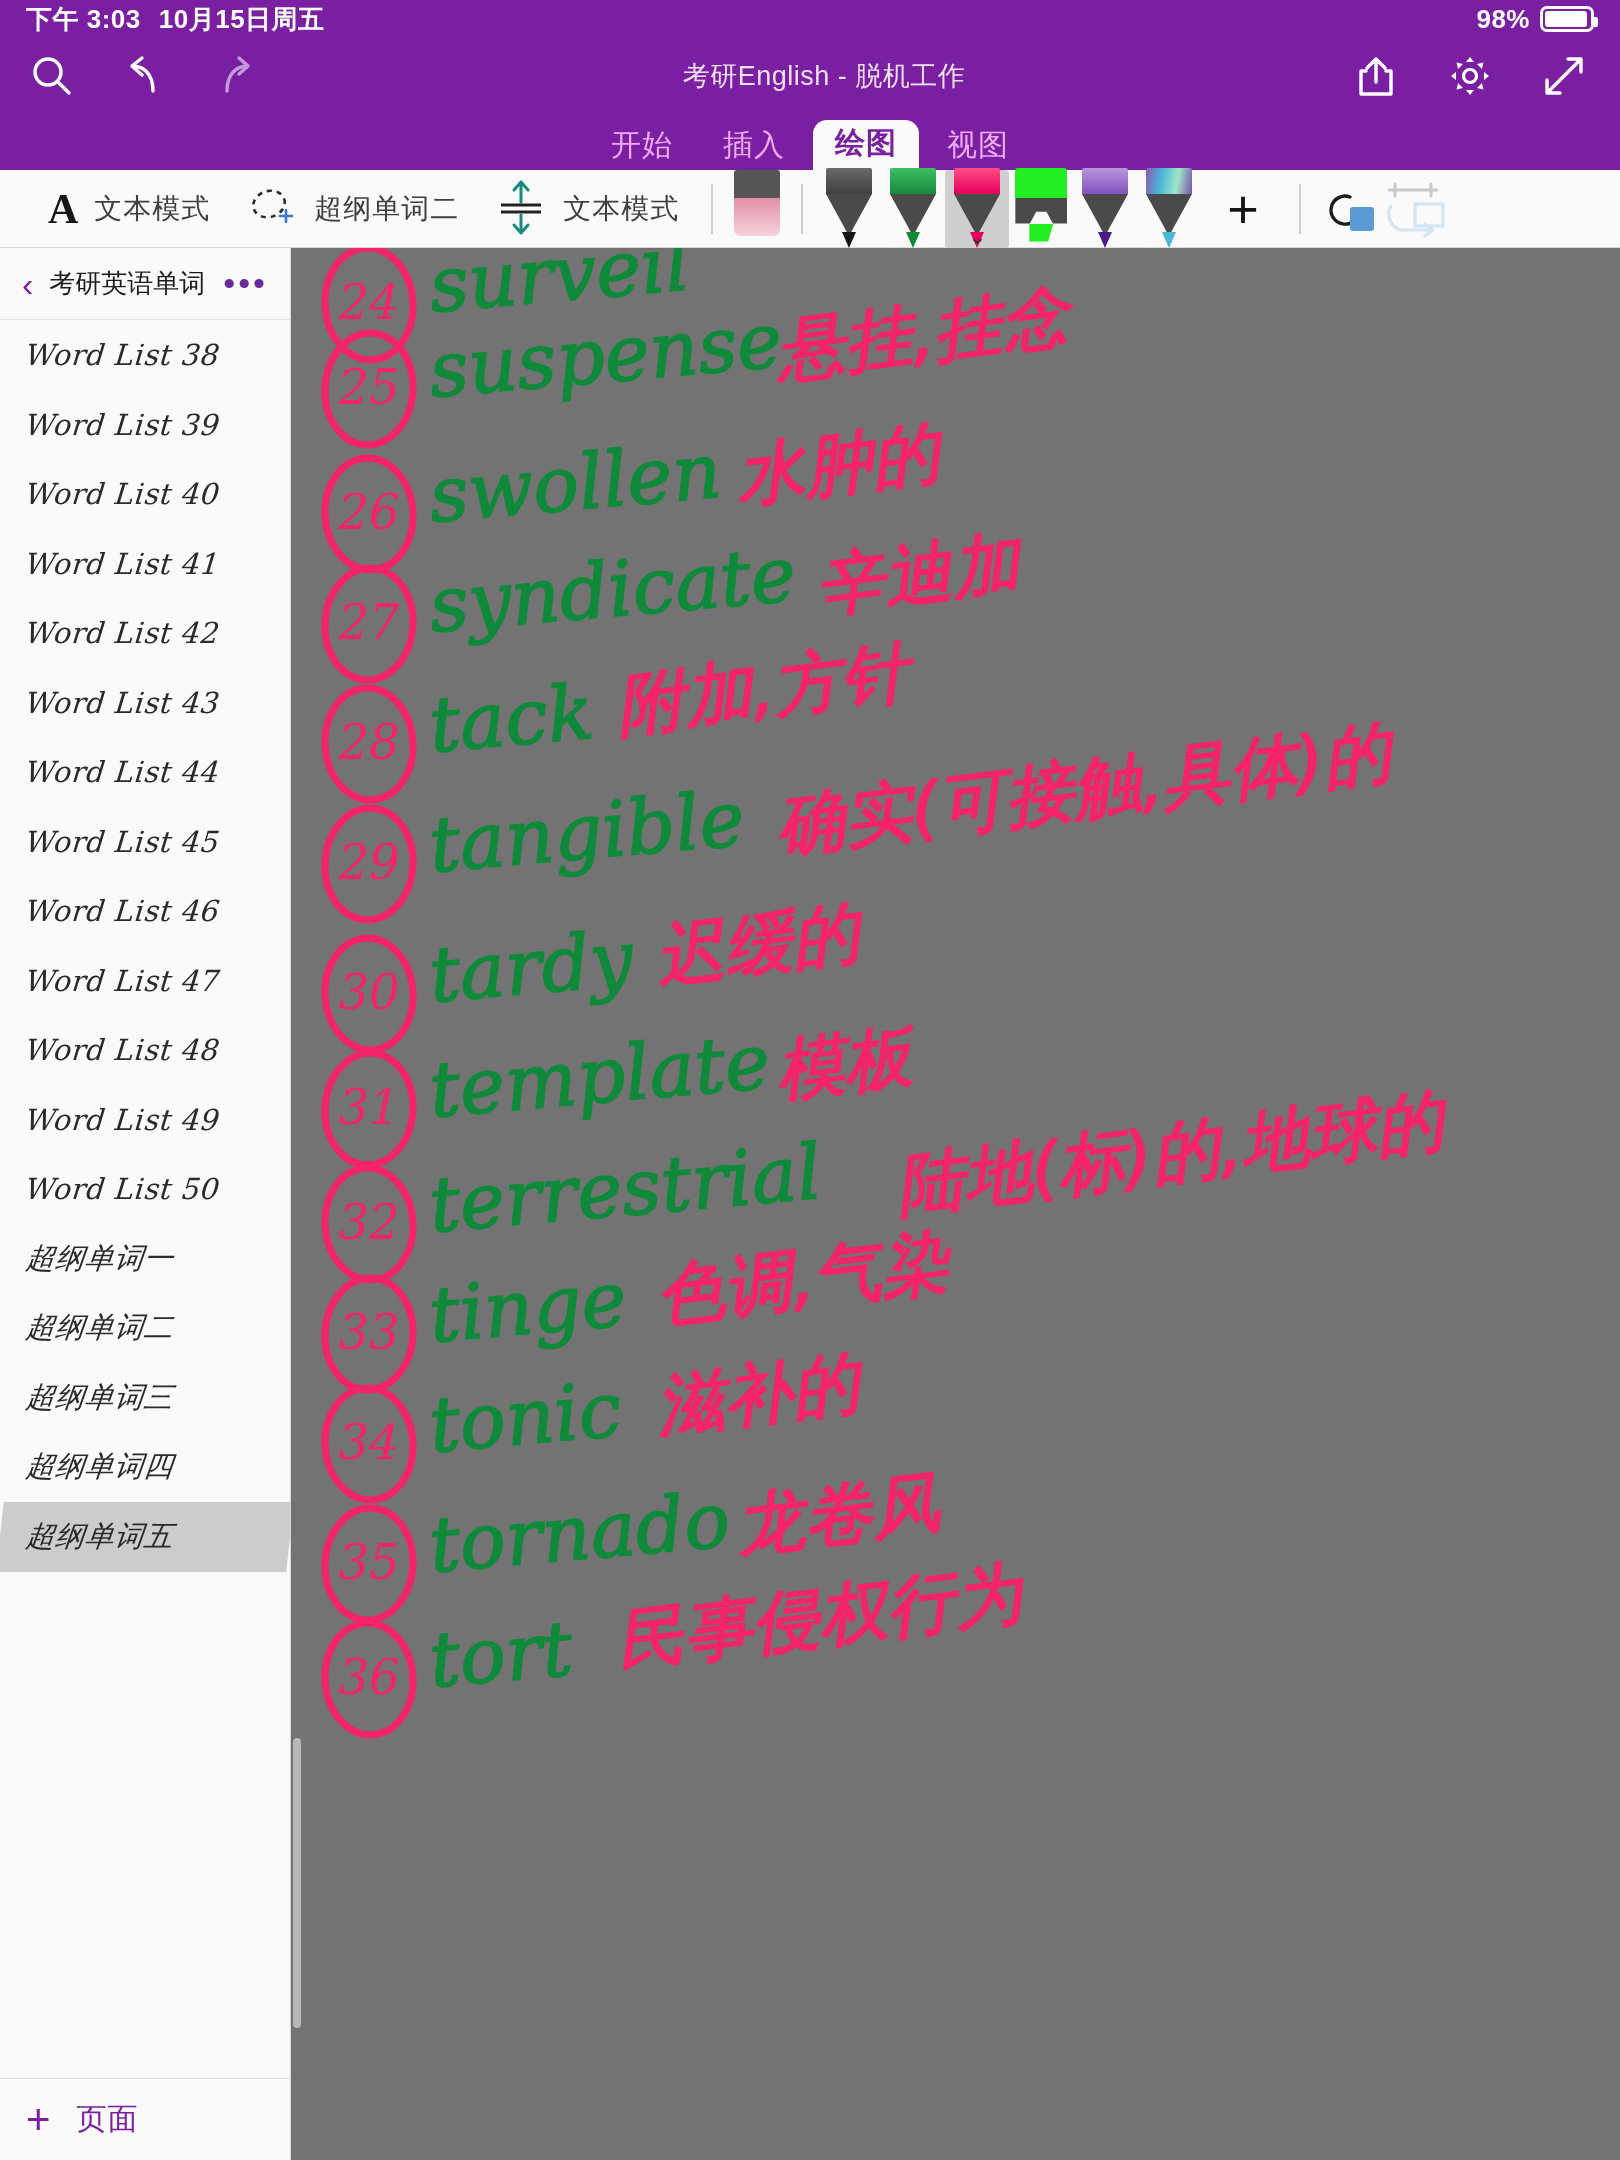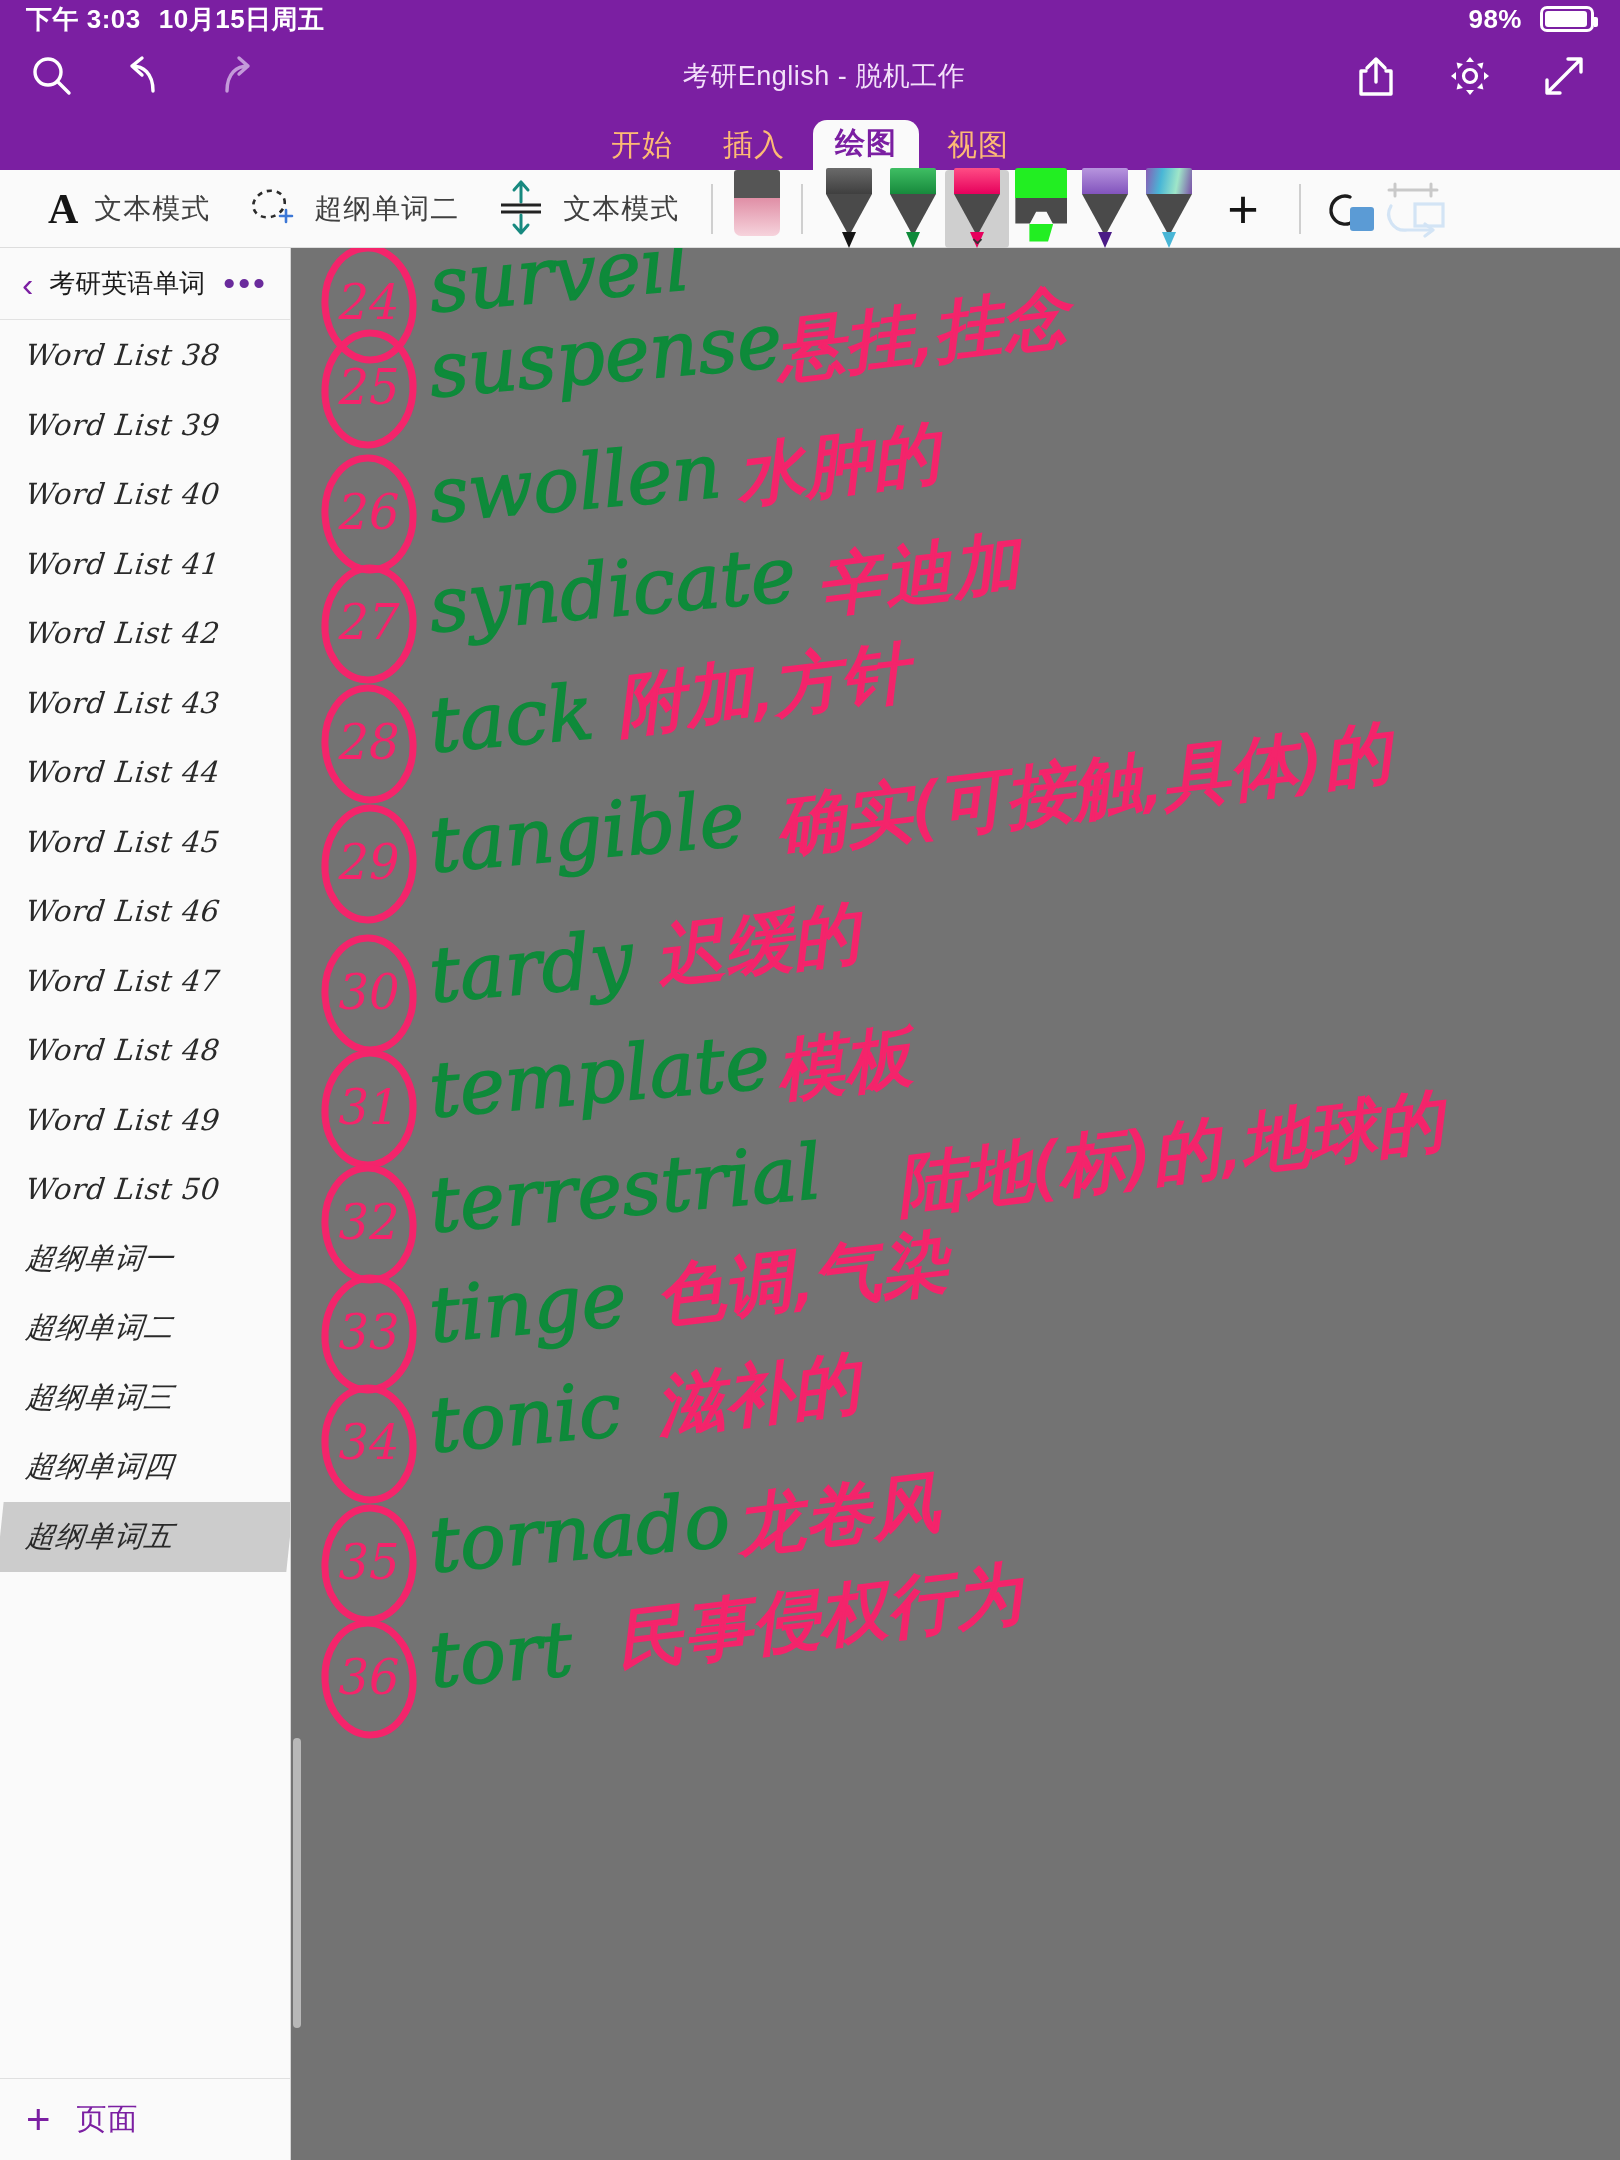--- a/index.html
+++ b/index.html
@@ -17,21 +17,21 @@
     height: 38px; width: 100%;
     background: #7B1FA2;
     display: flex; align-items: center;
     padding: 0 26px;
     color: #ffffff;
     font-size: 26px;
     font-weight: 600;
     letter-spacing: 0.5px;
   }
   .status-left { display: flex; align-items: baseline; gap: 18px; }
-  .status-right { margin-left: auto; display: flex; align-items: center; gap: 18px; }
+  .status-right { margin-left: auto; display: flex; align-items: center; gap: 10px; }
   .battery-shell {
     width: 54px; height: 26px;
     border: 3px solid #ffffff; border-radius: 7px;
     position: relative; display: flex; align-items: center;
     padding: 2px;
   }
   .battery-shell::after {
     content: ""; position: absolute; right: -7px; top: 8px;
     width: 4px; height: 10px; background: #ffffff; border-radius: 0 2px 2px 0;
   }
@@ -60,21 +60,21 @@
     padding-left: 28px;
   }
 
   .ribbon-tabs {
     height: 56px;
     display: flex; align-items: flex-end; justify-content: center;
     gap: 6px;
   }
   .ribbon-tab {
     font-size: 30px;
-    color: #fdba74;
+    color: #f0abfc;
     padding: 6px 22px 10px 22px;
     border-radius: 14px 14px 0 0;
     line-height: 1;
     letter-spacing: 1px;
   }
   .ribbon-tab.active {
     background: #fafafa;
     color: #7B1FA2;
     font-weight: 700;
     padding: 8px 22px 12px 22px;

